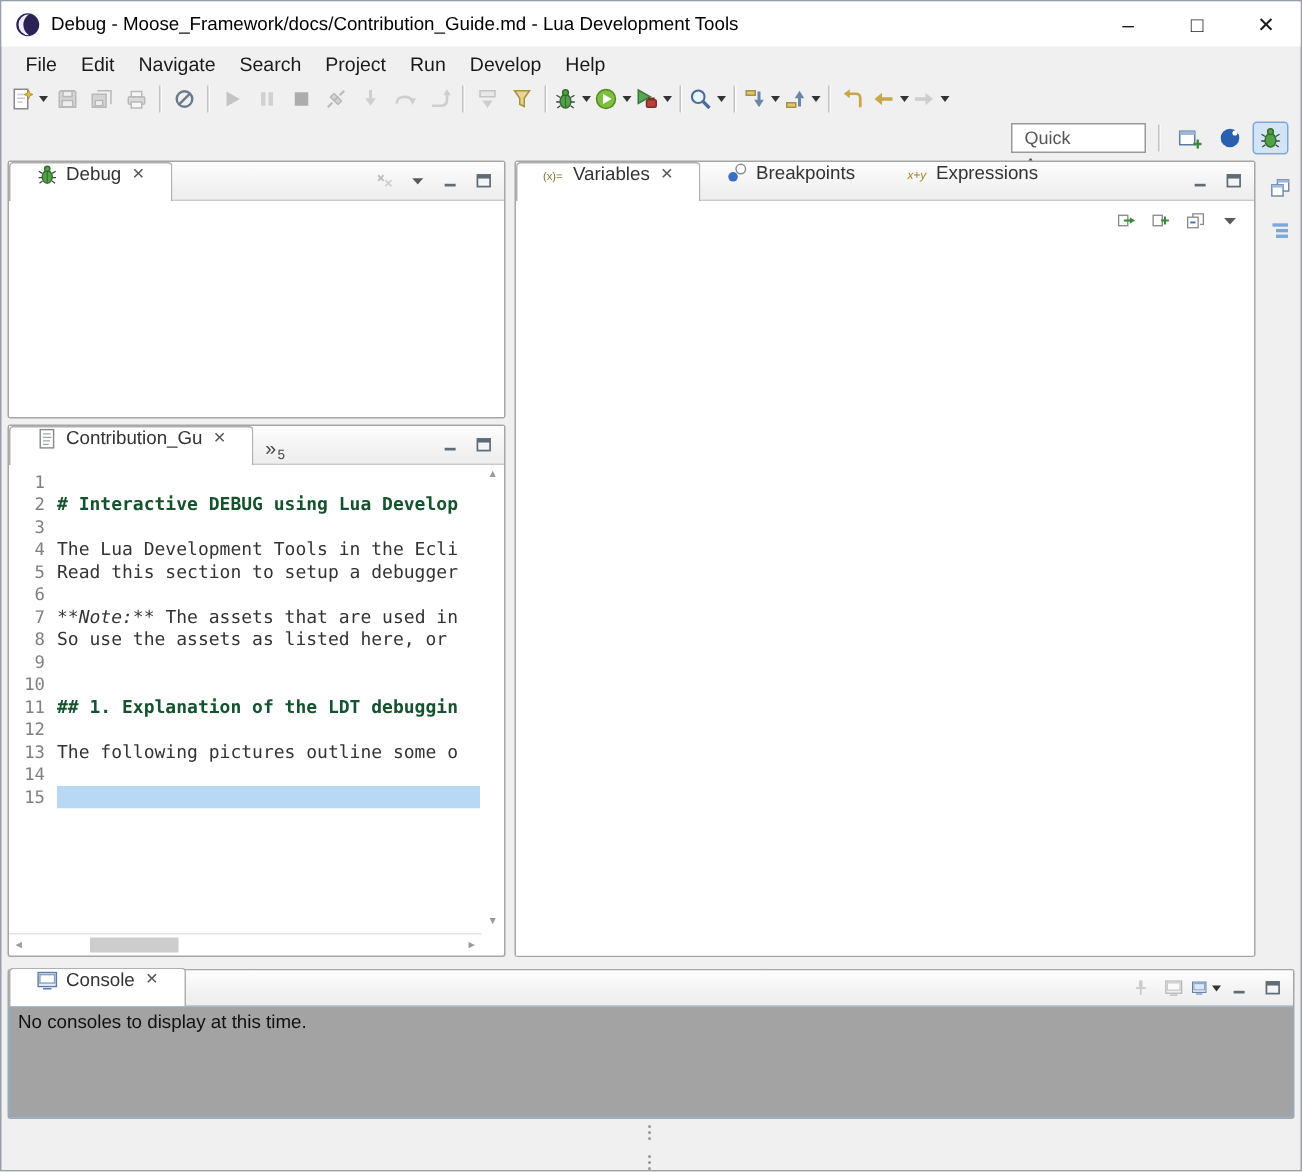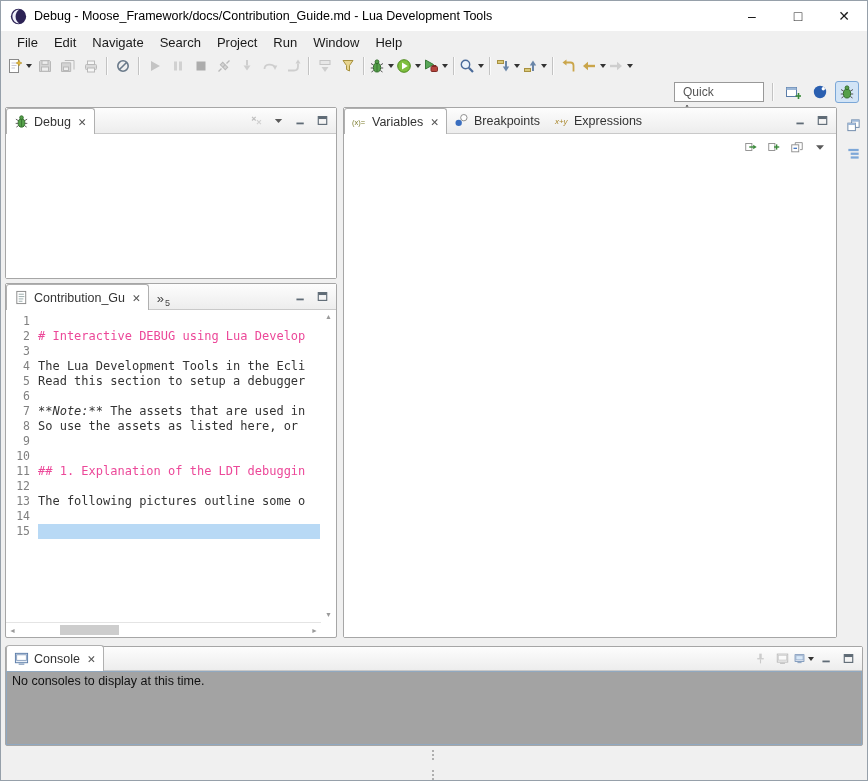--- a/index.html
+++ b/index.html
@@ -39,21 +39,21 @@
   .main{flex:1;position:relative}
   .panel{position:absolute;background:#fff;border:1px solid #a6a6a6;display:flex;flex-direction:column;border-radius:2px}
   #debug-panel{left:4px;top:2px;width:332px;height:172px}
   #editor-panel{left:4px;top:178px;width:332px;bottom:4px}
   #vars-panel{left:342px;top:2px;right:30px;bottom:4px}
   .right-strip{position:absolute;right:1px;top:4px;width:26px;bottom:4px;display:flex;flex-direction:column;align-items:center;gap:9px;padding-top:6px}
   .sbtn{width:20px;height:20px;display:flex;align-items:center;justify-content:center}
   .sbtn svg{width:15px;height:15px}
 
   .phdr{height:26px;background:linear-gradient(#fdfdfd,#ededed);border-bottom:1px solid #c9c9c9;display:flex;align-items:flex-end;flex:none}
-  .tab{height:25px;display:flex;align-items:center;padding:0 7px;font-size:12.5px;color:#333;gap:5px;white-space:nowrap}
+  .tab{height:25px;display:flex;padding:0 17px;font-size:12.5px;color:#333;gap:5px;white-space:nowrap}
   .tab.selected{background:#fff;border:1px solid #b0b0b0;border-bottom:none;border-radius:3px 3px 0 0;margin-bottom:-1px;height:26px}
   .ticon{display:flex}
   .ticon svg{width:15px;height:15px}
   .close-x{color:#555;font-size:10.5px;margin-left:2px}
   .tab-overflow{display:flex;align-items:flex-end;padding:0 8px 3px 8px;color:#444;font-size:13px}
   .tab-overflow .cnt{font-size:9px;margin-left:1px;margin-bottom:-2px}
   .phdr-tools{margin-left:auto;display:flex;align-items:center;gap:2px;padding-right:4px;align-self:center}
   .hbtn{width:20px;height:19px;display:flex;align-items:center;justify-content:center}
   .hbtn svg{width:13px;height:13px}
   .hbtn.disabled svg{filter:grayscale(1);opacity:.5}
@@ -64,21 +64,21 @@
   .vtoolbar{display:flex;justify-content:flex-end;align-items:center;gap:3px;padding:3px 6px;height:26px;flex:none}
   .vtoolbar .hbtn svg{width:14px;height:14px}
 
   
   .ed-body{flex:1;display:flex;flex-direction:column;overflow:hidden;position:relative}
   .ed-lines{flex:1;padding-top:4px;font-family:"DejaVu Sans Mono",monospace;font-size:12px;line-height:15px;overflow:hidden}
   .ed-row{display:flex;height:15px;white-space:pre;overflow:hidden}
   .ln{width:32px;text-align:right;padding-right:8px;color:#808080;flex:none;font-size:11.5px}
   .code{flex:1;color:#333;margin-right:16px;overflow:hidden}
   .ed-row.cursor .code{background:#b8d9f5}
-  .seg-h{color:#ec4899;font-weight:normal}
+  .seg-h{color:#14532d;font-weight:bold}
   .seg-p{color:#333}
   .seg-em{color:#333;font-style:italic}
   .vscroll{position:absolute;right:0;top:0;bottom:16px;width:15px;display:flex;flex-direction:column;justify-content:space-between;align-items:center;padding:3px 0;color:#9a9a9a;font-size:7px}
   .hscroll{height:15px;border-top:1px solid #e4e4e4;margin-right:15px;display:flex;align-items:center;position:relative;color:#9a9a9a;font-size:7px;flex:none;padding:0 3px;justify-content:space-between}
   .hthumb{position:absolute;left:17%;width:19%;top:2px;bottom:2px;background:#cdcdcd}
 
   
   .console-wrap{height:100px;margin:4px 4px 0 4px;background:#fff;border:1px solid #a6a6a6;display:flex;flex-direction:column;border-radius:2px;flex:none}
   .console-wrap .phdr{height:24px}
   .console-body{flex:1;border:1px solid #90a8c0;margin:0;background:#a3a3a3;font-size:12.5px;color:#111;padding:2px 5px}
@@ -108,21 +108,21 @@
     </div>
   </div>
 
   <div class="menubar">
       <div class="menu-item">File</div>
       <div class="menu-item">Edit</div>
       <div class="menu-item">Navigate</div>
       <div class="menu-item">Search</div>
       <div class="menu-item">Project</div>
       <div class="menu-item">Run</div>
-      <div class="menu-item">Window</div>
+      <div class="menu-item">Develop</div>
       <div class="menu-item">Help</div>
     </div>
 
   <div class="toolbar">
       <div class="tbtn">
         <svg viewBox="0 0 16 16" aria-hidden="true">
           <rect x="2.5" y="1.5" width="9" height="13" fill="#fff" stroke="#8a8a8a"></rect>
           <line x1="4.5" y1="5" x2="9" y2="5" stroke="#c8c8d8"></line>
           <line x1="4.5" y1="7.5" x2="9.5" y2="7.5" stroke="#c8c8d8"></line>
           <line x1="4.5" y1="10" x2="8" y2="10" stroke="#c8c8d8"></line>

